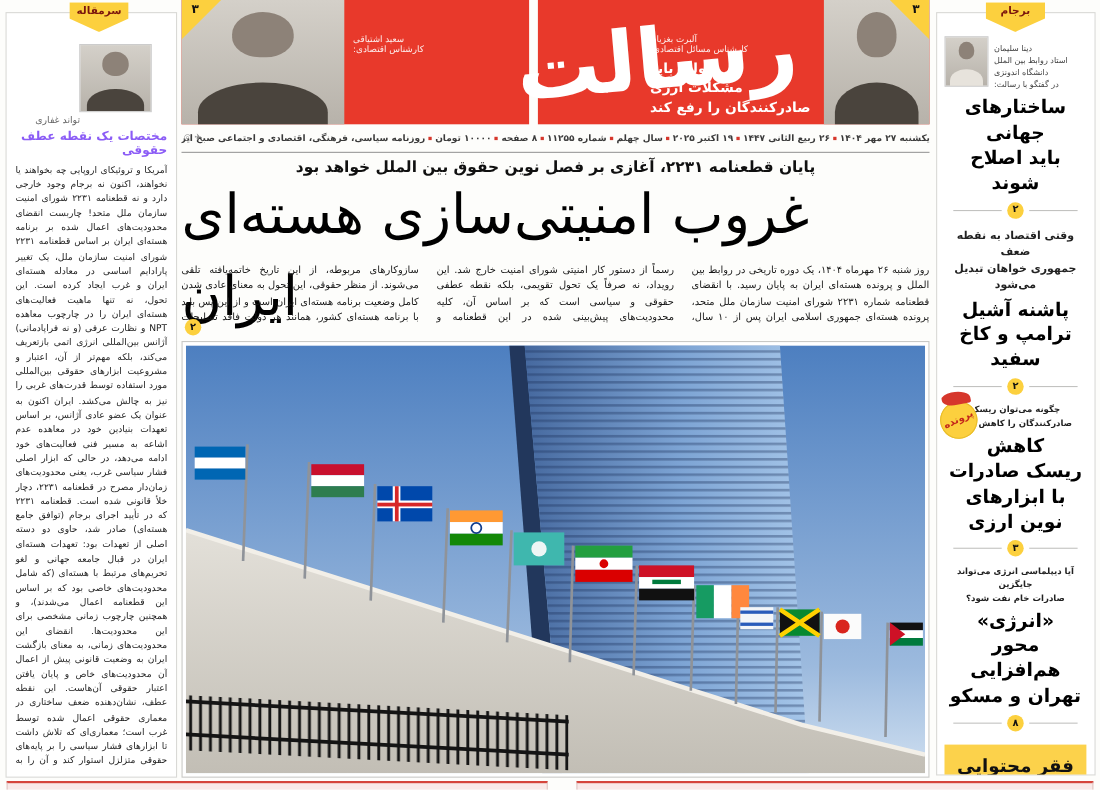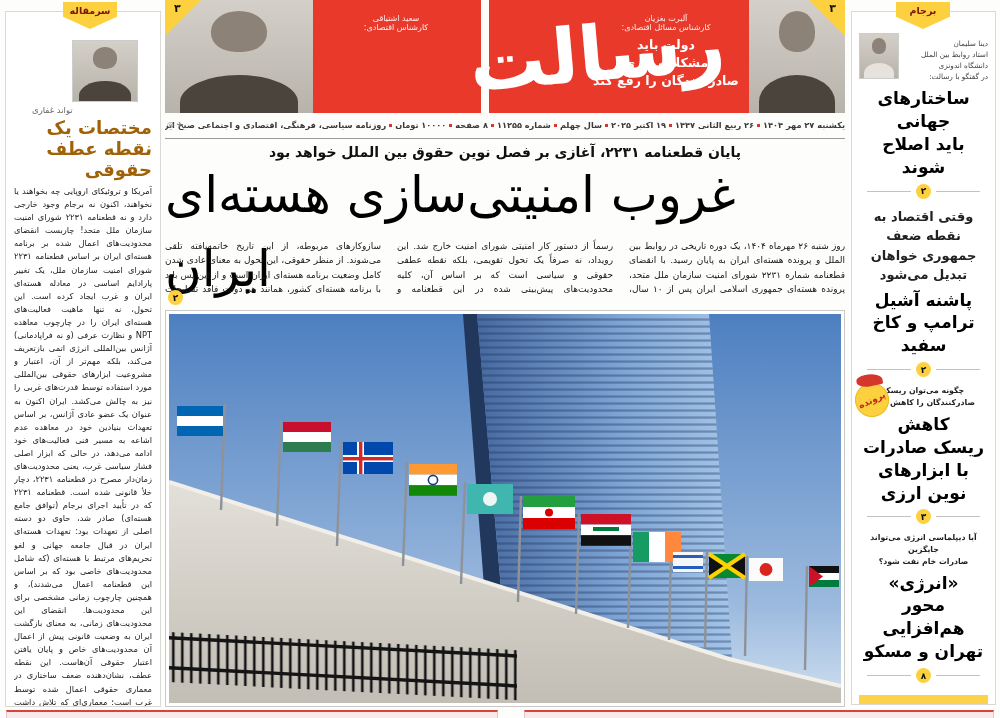--- a/index.html
+++ b/index.html
@@ -27,34 +27,34 @@
   .person::before { content:''; position:absolute; width:38%; height:36%; top:10%; left:31%;
     border-radius:50% 50% 45% 45%; background:#8d8278; }
   .person::after { content:''; position:absolute; width:80%; height:48%; bottom:-14%; left:10%;
     border-radius:50% 50% 0 0; background:#4a443d; }
   .person.light::after { background:#e7e3dc; }
   
   .edit-col { position:absolute; left:5px; top:11px; width:156px; height:696px; padding:6px 8px; overflow:hidden; }
   .edit-tab { left:63px; top:2px; }
   .edit-photo { width:66px; height:62px; margin:22px auto 3px 58px; border:1px solid #ccc; }
   .edit-author { font-size:8.5px; color:#666; text-align:left; padding-left:18px; margin-bottom:2px; }
-  .edit-headline { font-size:18px; font-weight:900; color:#a16207; margin:2px 0 5px; }
+  .edit-headline { font-size:11px; font-weight:900; color:#8b5cf6; margin:2px 0 5px; }
   .edit-body { font-size:8.3px; line-height:1.58; text-align:justify; color:#1c1c1c; height:552px; overflow:hidden; }
   
   .hdr-card { position:absolute; top:0; height:113px; background:#e8392b; color:#fff; }
   .hdr-left { left:165px; width:316px; }
   .hdr-right { left:489px; width:356px; }
   .corner { position:absolute; top:0; width:36px; height:36px; background:#fcd03e; z-index:3; }
   .corner.tl { left:0; clip-path:polygon(0 0,100% 0,0 100%); }
   .corner.tr { right:0; clip-path:polygon(0 0,100% 0,100% 100%); }
   .corner span { position:absolute; top:2px; font-size:11px; font-weight:bold; color:#111; }
   .corner.tl span { left:9px; } .corner.tr span { right:9px; }
   .hdr-photo { position:absolute; top:0; width:148px; height:113px; }
   .hdr-photo.ph-left { left:0; } .hdr-photo.ph-right { right:0; width:96px; }
-  .hdr-text { position:absolute; top:14px; text-align:center; }
+  .hdr-text { position:absolute; top:31px; text-align:left; }
   .hdr-left .hdr-text { right:10px; width:150px; }
   .hdr-right .hdr-text { right:104px; width:150px; }
   .hdr-name { font-size:8px; opacity:.92; }
   .hdr-role { font-size:8px; opacity:.92; margin-bottom:4px; }
   .hdr-quote { font-size:12.5px; font-weight:bold; line-height:1.45; white-space:pre-line; }
   .masthead { position:absolute; left:6px; top:-4px; width:230px; height:113px;
     color:#fff; font-size:76px; font-weight:900; text-align:center; line-height:113px;
     transform:rotate(-5deg); letter-spacing:-2px; }
   
   .dateline { position:absolute; left:165px; top:116px; width:680px; height:18px;
@@ -74,22 +74,22 @@
   .lead-pg { position:absolute; left:168px; top:290px; z-index:4; }
   
   .photo-frame { position:absolute; left:165px; top:310px; width:680px; height:397px;
     background:#fff; border:1px solid #c9c9c6; padding:3px; }
   .photo-frame svg { width:100%; height:100%; display:block; }
   
   .side-col { position:absolute; left:851px; top:11px; width:145px; height:694px; padding:5px 7px; overflow:hidden; }
   .side-tab { left:896px; top:2px; }
   .byline { display:flex; gap:5px; justify-content:flex-start; margin-top:16px; }
   .byline-photo { width:40px; height:46px; flex:0 0 auto; border:1px solid #ccc; }
-  .byline-text { font-size:7.3px; color:#444; text-align:right; line-height:1.5; padding-top:6px; }
-  .story-kicker { font-size:13px; font-weight:bold; color:#222; text-align:center;
+  .byline-text { font-size:7.3px; color:#444; text-align:left; line-height:1.5; padding-top:6px; }
+  .story-kicker { font-size:10px; font-weight:bold; color:#222; text-align:center;
     line-height:1.5; white-space:pre-line; margin-top:8px; }
   .story-headline { font-size:17px; font-weight:900; color:#000; text-align:center;
     line-height:1.35; white-space:pre-line; margin-top:4px; }
   .story3-wrap { position:relative; }
   .dossier-badge { position:absolute; left:-4px; top:-2px; width:34px; height:34px; border-radius:50%;
     background:#fcd03e; color:#c4271b; font-size:9px; font-weight:bold;
     display:flex; align-items:center; justify-content:center; transform:rotate(-25deg);
     box-shadow:0 0 0 1px #e8bd2a inset; z-index:4; }
   .dossier-badge::before { content:''; position:absolute; top:-8px; right:-2px; width:26px; height:12px;
     background:#d6372c; border-radius:60% 100% 20% 80%; transform:rotate(14deg); }

